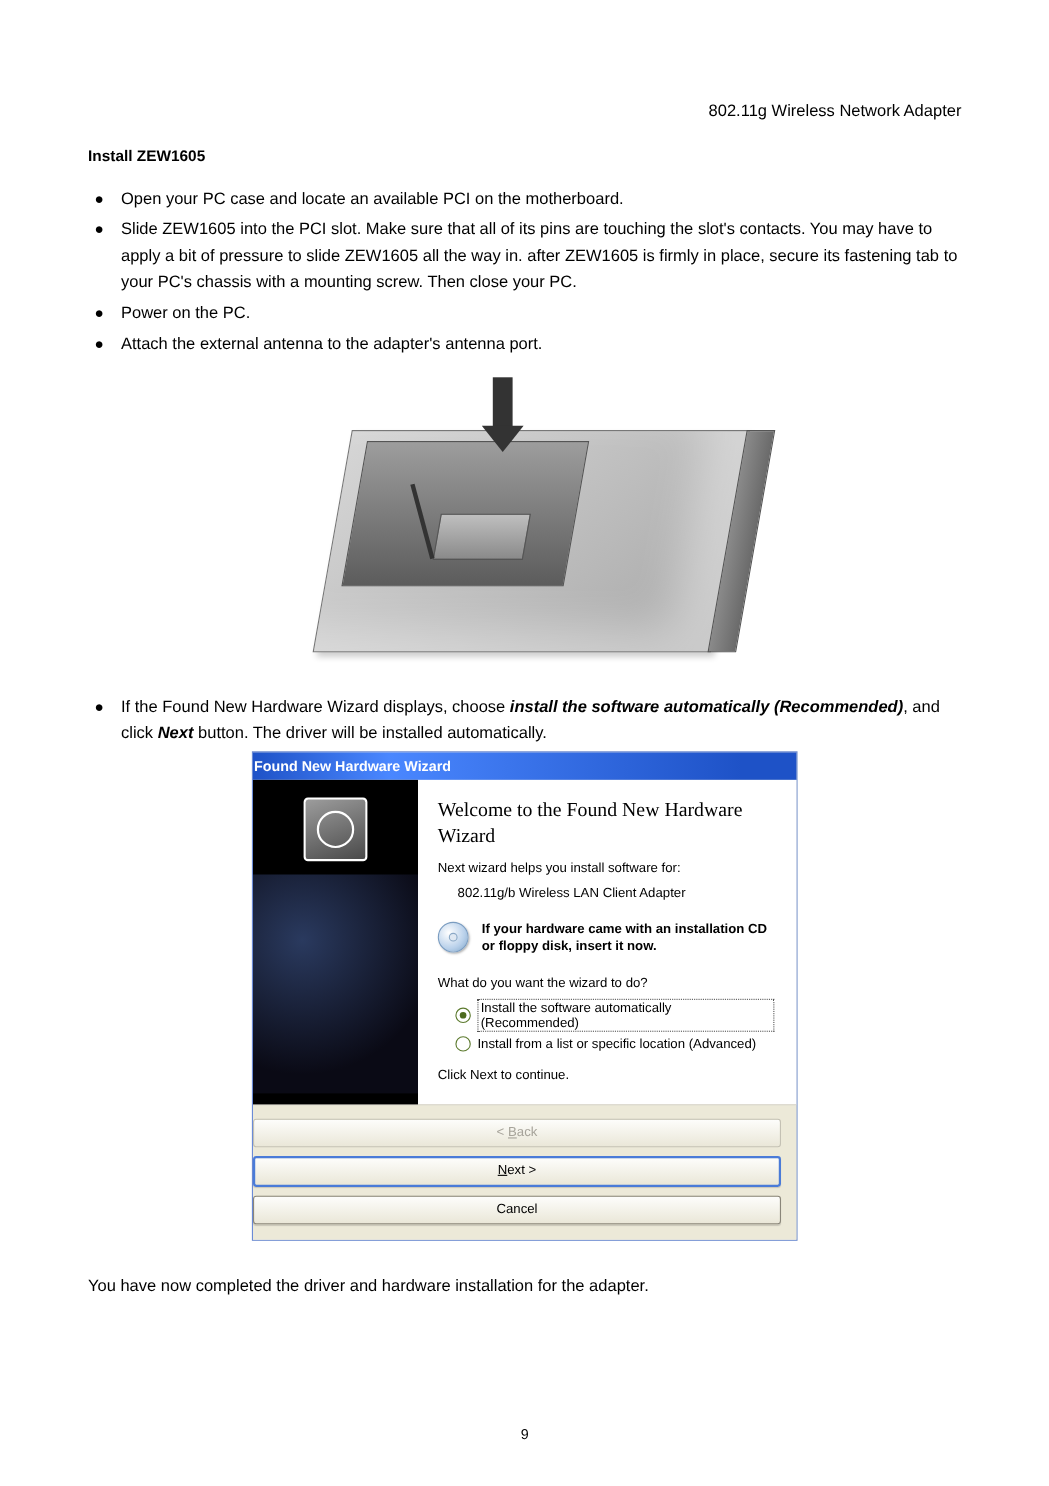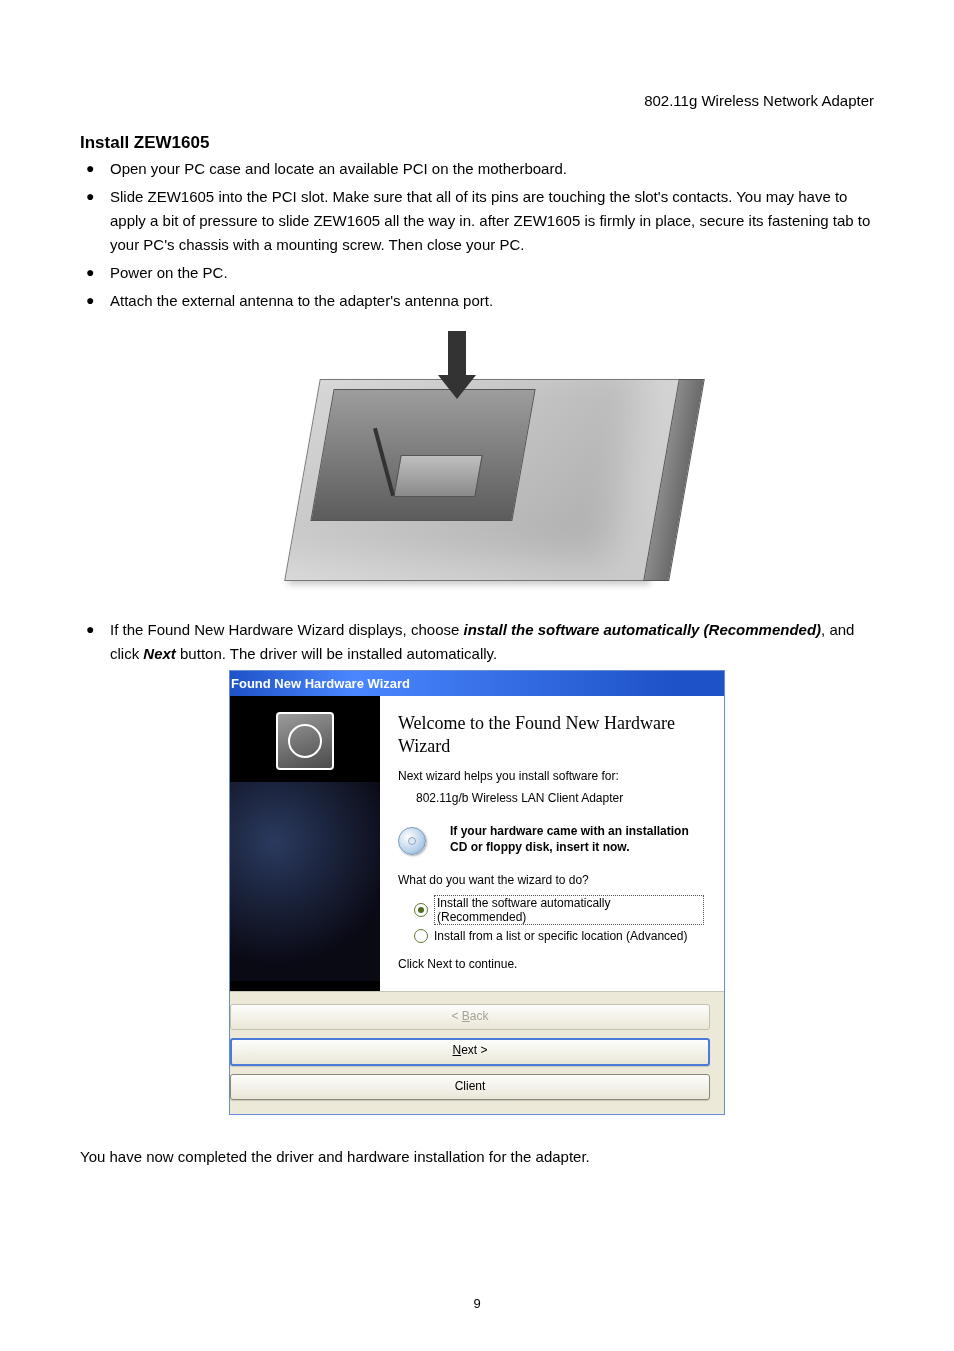--- a/index.html
+++ b/index.html
@@ -18,22 +18,22 @@
     box-sizing: border-box;
     position: relative;
   }
   .header-right {
     text-align: right;
     font-size: 15px;
     margin-bottom: 24px;
   }
   .section-title {
     font-weight: bold;
-    font-size: 17px;
-    margin-bottom: 4px;
+    font-size: 14px;
+    margin-bottom: 20px;
   }
   ul.bullets {
     list-style: none;
     padding: 0;
     margin: 0;
   }
   ul.bullets > li {
     position: relative;
     padding-left: 30px;
     margin-bottom: 4px;
@@ -201,22 +201,22 @@
     line-height: 1.25;
   }
   .wizard-main .helptext {
     margin: 0 0 8px 0;
   }
   .wizard-main .device {
     margin: 0 0 18px 18px;
   }
   .cd-row {
     display: flex;
-    align-items: flex-end;
-    gap: 24px;
+    align-items: center;
+    gap: 12px;
     margin-bottom: 18px;
   }
   .cd-icon {
     width: 26px;
     height: 26px;
     border-radius: 50%;
     background: radial-gradient(circle at 35% 35%, #fff, #b8d0ea 60%, #7da3c6);
     border: 1px solid #7a9cc0;
     position: relative;
     flex-shrink: 0;
@@ -375,21 +375,21 @@
           <div class="radio-row">
             <span class="radio-outer"></span>
             <span class="radio-label">Install from a list or specific location (Advanced)</span>
           </div>
           <p class="continue">Click Next to continue.</p>
         </div>
       </div>
       <div class="wizard-buttons">
         <div class="btn disabled">&lt; <span class="underline-short">B</span>ack</div>
         <div class="btn default"><span class="underline-short">N</span>ext &gt;</div>
-        <div class="btn">Client</div>
+        <div class="btn">Cancel</div>
       </div>
     </div>
   </div>
 
   <p class="closing">You have now completed the driver and hardware installation for the adapter.</p>
 
   <div class="page-number">9</div>
 </div>
 
 </body></html>

